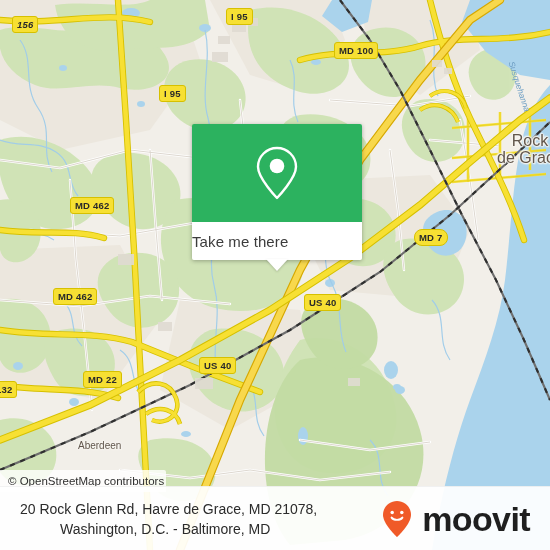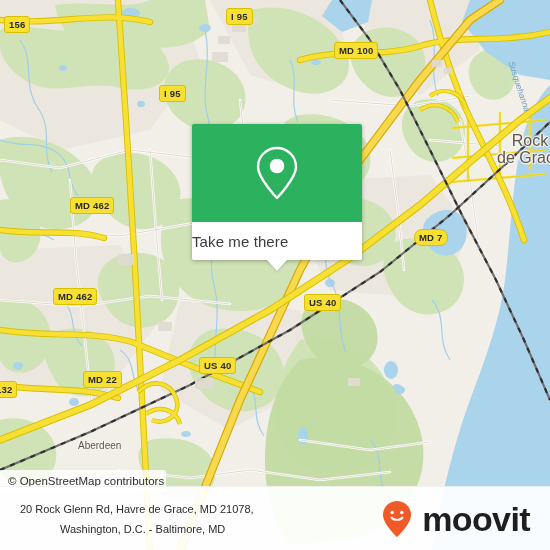--- a/index.html
+++ b/index.html
@@ -149,21 +149,21 @@
     z-index: 60;
     display: flex;
     align-items: center;
     justify-content: space-between;
     box-sizing: border-box;
     padding: 0 14px 0 20px;
     border-top: 1px solid rgba(0,0,0,0.05);
   }
   #address-block {
     color: #2b2b2b;
-    font-size: 11px;
+    font-size: 14px;
     line-height: 20px;
     font-family: "Liberation Sans", sans-serif;
     max-width: 400px;
   }
   #address-line1 { display: block; }
   #address-line2 { display: block; margin-left: 40px; }
 
   #moovit-logo {
     display: flex;
     align-items: center;
@@ -389,21 +389,21 @@
         <rect x="432" y="60" width="10" height="7"></rect>
         <rect x="444" y="68" width="8" height="6"></rect>
         <rect x="118" y="254" width="16" height="11"></rect>
         <rect x="158" y="322" width="14" height="9"></rect>
         <rect x="195" y="378" width="18" height="11"></rect>
         <rect x="348" y="378" width="12" height="8"></rect>
       </g>
     </svg>
   </div>
 
-  <div class="shield" style="left:4px;  top:16px;">156</div>
+  <div class="shield" style="left:12px;  top:16px;font-style:italic;">156</div>
   <div class="shield" style="left:226px;top:8px;">I 95</div>
   <div class="shield" style="left:334px;top:42px;">MD 100</div>
   <div class="shield" style="left:159px;top:85px;">I 95</div>
   <div class="shield" style="left:70px; top:197px;">MD 462</div>
   <div class="shield" style="left:414px;top:229px;border-radius:8px;">MD 7</div>
   <div class="shield" style="left:53px; top:288px;">MD 462</div>
   <div class="shield" style="left:304px;top:294px;">US 40</div>
   <div class="shield" style="left:199px;top:357px;">US 40</div>
   <div class="shield" style="left:83px; top:371px;">MD 22</div>
   <div class="shield" style="left:-9px; top:381px;">132</div>

